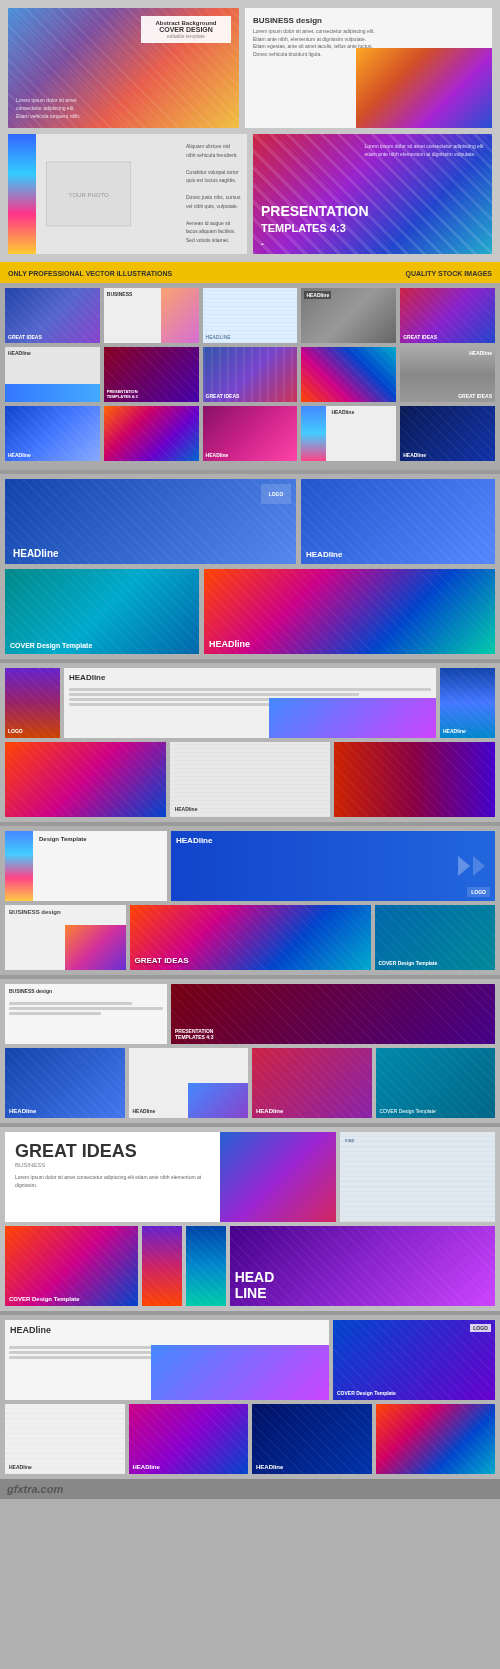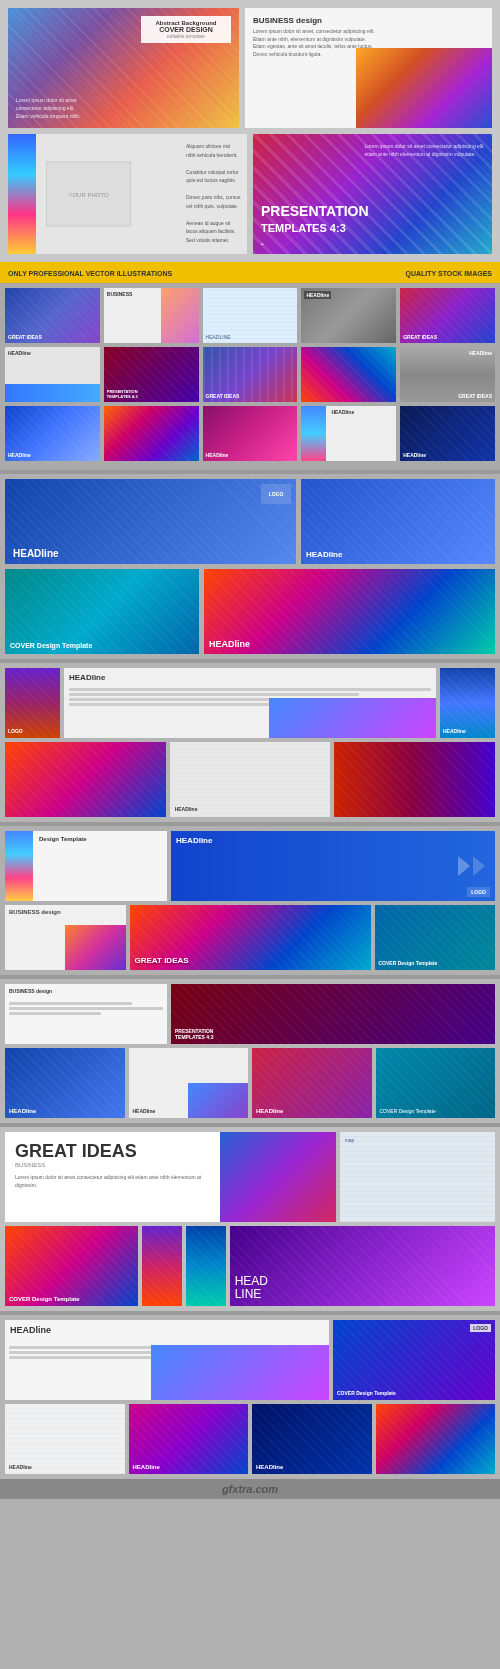--- a/index.html
+++ b/index.html
@@ -145,21 +145,21 @@
       margin-bottom: 2px;
       border-radius: 1px;
     }
     .text-line.short { width: 60%; }
     .text-line.medium { width: 80%; }
     .text-line.full { width: 100%; }
 
     
     .site-watermark {
       background: #888;
-      text-align: center;
+      text-align: left;
       padding: 4px 7px;
       font-size: 11px;
       color: #555;
       font-style: italic;
       font-weight: bold;
     }
   </style>
 </head>
 <body>
 
@@ -495,21 +495,21 @@
 
     <div style="width:40px; height:80px; background:linear-gradient(180deg,#6622cc,#cc2266,#ff4400); position:relative; overflow:hidden;">
       <div class="lines-deco"></div>
     </div>
     <div style="width:40px; height:80px; background:linear-gradient(180deg,#0044aa,#0088cc,#00ccaa); position:relative; overflow:hidden;">
       <div class="lines-deco"></div>
     </div>
 
     <div style="flex:2; height:80px; background:linear-gradient(135deg,#440088,#8822cc,#cc44ff); position:relative; overflow:hidden;">
       <div class="lines-deco"></div>
-      <div style="position:absolute;bottom:5px;left:5px;color:white;font-size:12px;font-weight:400;line-height:1.1;">HEAD<br>LINE</div>
+      <div style="position:absolute;bottom:5px;left:5px;color:white;font-size:14px;font-weight:700;line-height:1.1;">HEAD<br>LINE</div>
     </div>
   </div>
 </div>
 
 <div class="area-separator"></div>
 
 <div style="background:#b5b5b5; padding:5px;">
   <div style="display:flex; gap:4px; margin-bottom:4px;">
 
     <div style="flex:2; height:80px; background:#f5f5f5; position:relative; overflow:hidden;">

